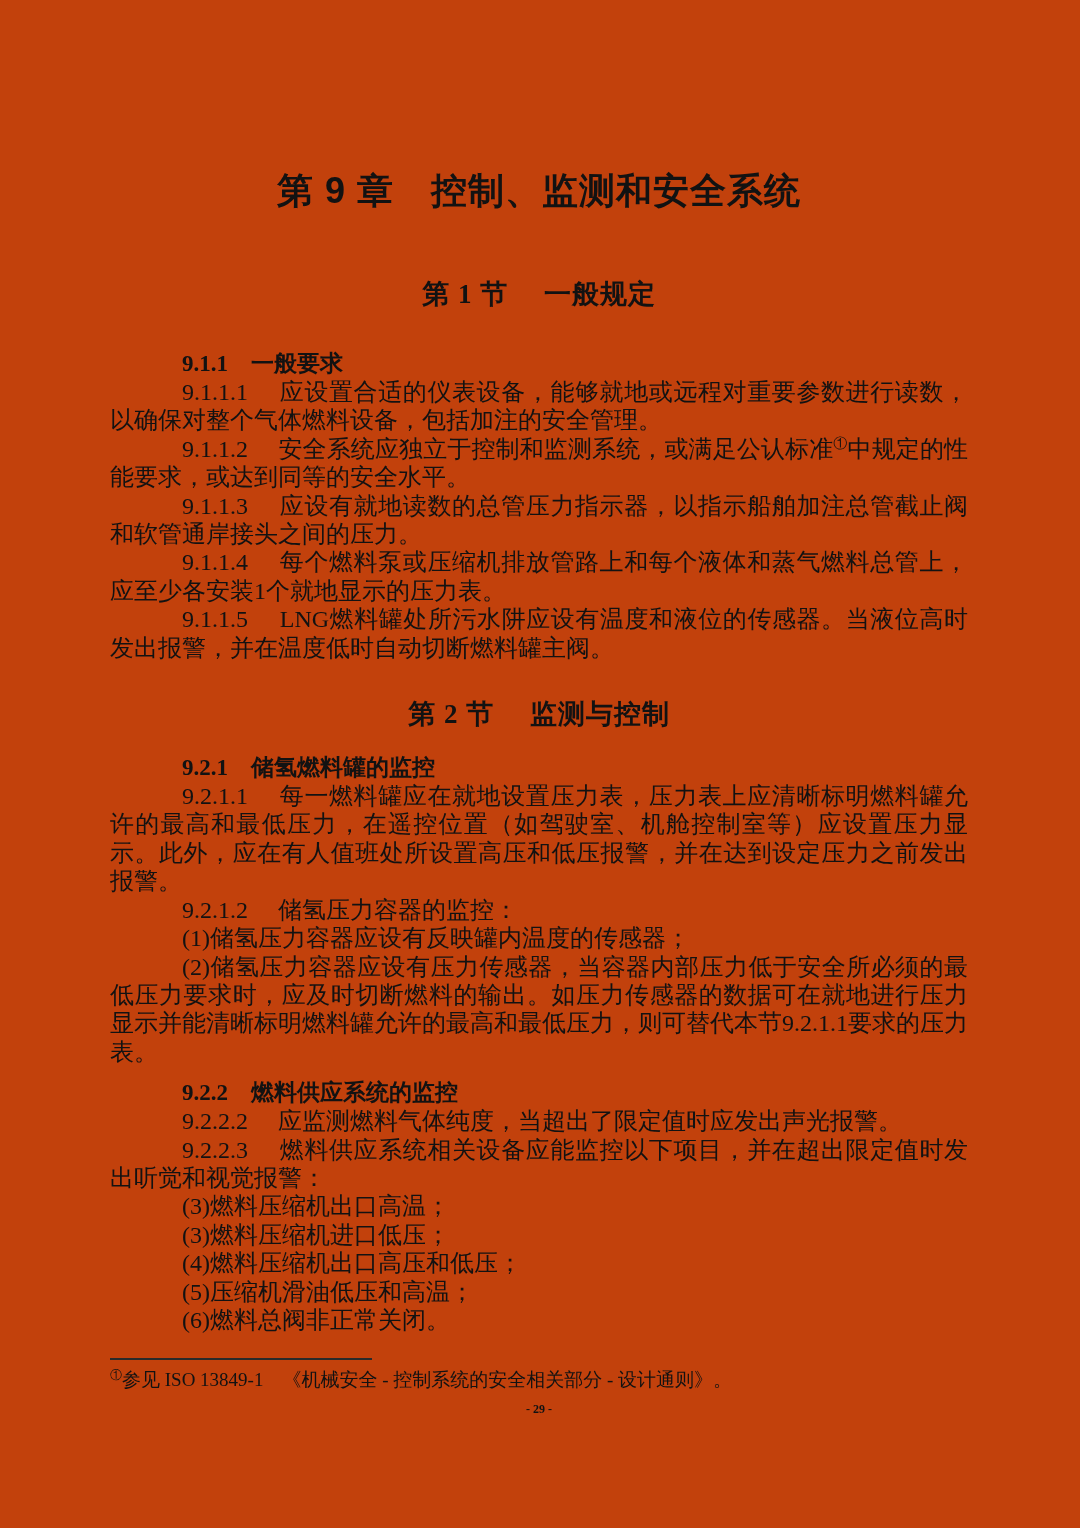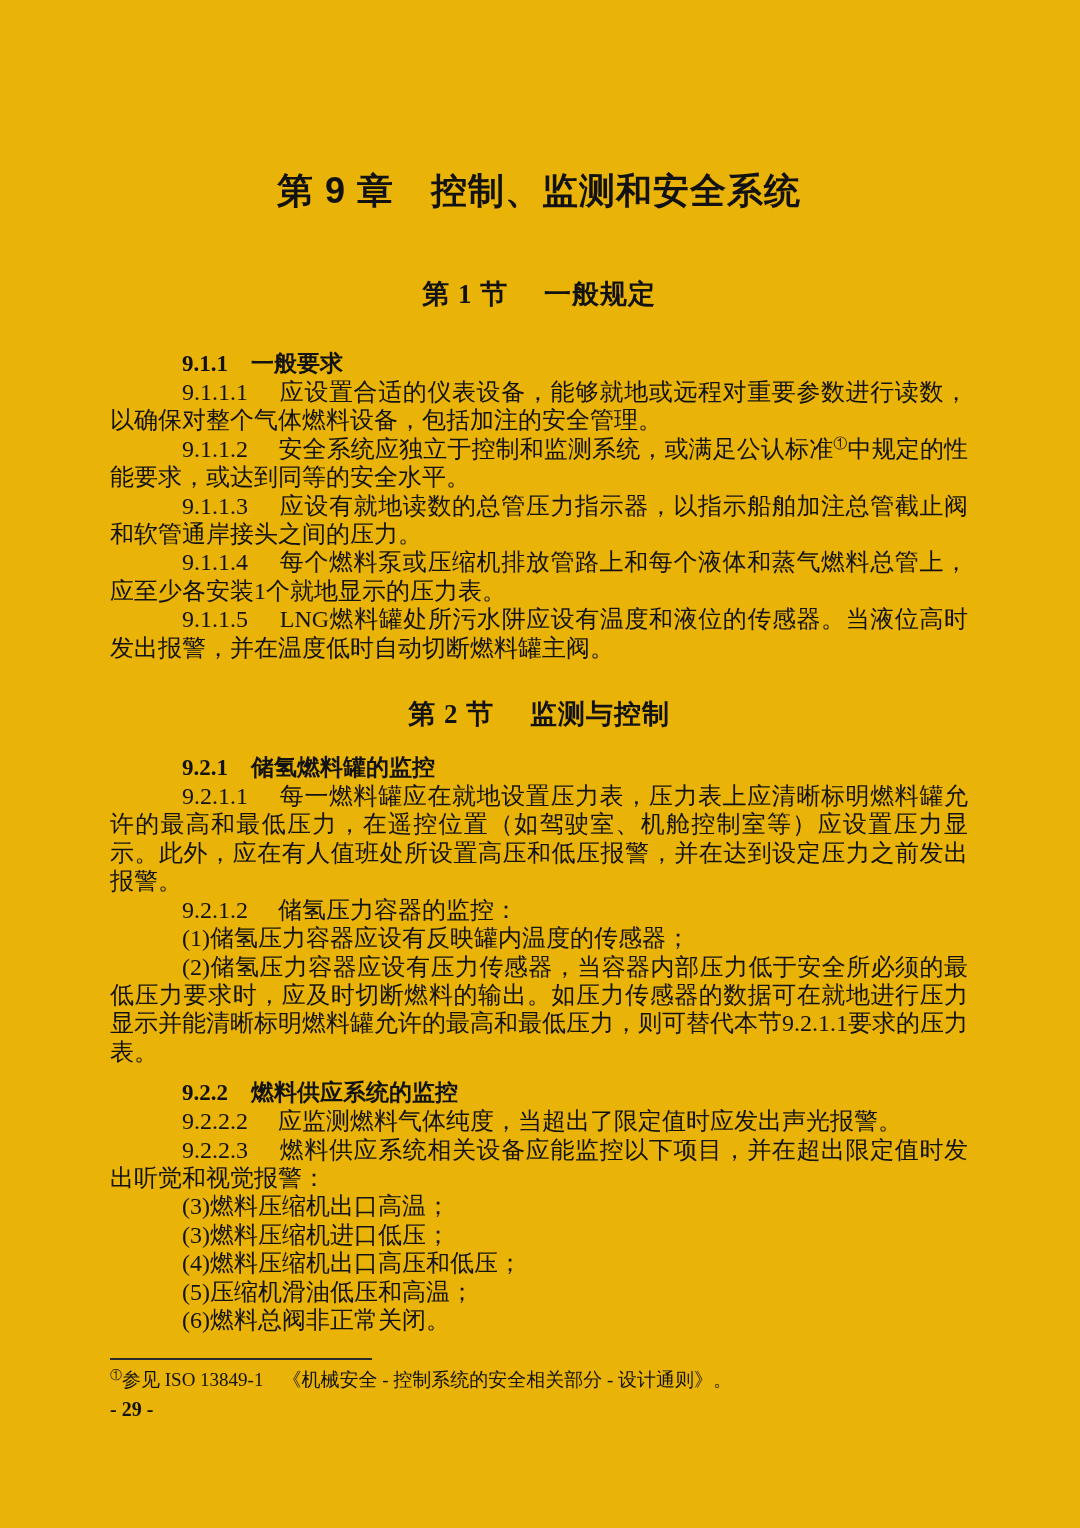--- a/index.html
+++ b/index.html
@@ -1,20 +1,20 @@
 <!DOCTYPE html>
 <html lang="zh"><head>
 <meta charset="utf-8">
 <style>
   html, body { margin: 0; padding: 0; background: #ffffff; }
   .page {
     position: relative;
     width: 1080px;
     height: 1528px;
-    background: #eab308;
+    background: #c2410c;
     overflow: hidden;
     color: #121212;
   }
   .content {
     position: absolute;
     left: 110px;
     top: 0;
     width: 858px;
     font-family: "Liberation Serif", "DejaVu Serif", serif;
   }
@@ -74,23 +74,24 @@
     line-height: 24px;
     margin: 8px 0 0 0;
     white-space: pre-wrap;
   }
   .footnote sup.note-ref {
     font-size: 12px;
     line-height: 0;
     vertical-align: super;
   }
   .page-number {
-    font-size: 20px;
+    font-size: 12px;
     line-height: 22px;
     margin: 6px 0 0 0;
+    text-align: center;
     font-weight: 700;
     white-space: pre-wrap;
   }
 </style>
 </head>
 <body>
 
 <div class="page">
   <div class="content">
 

